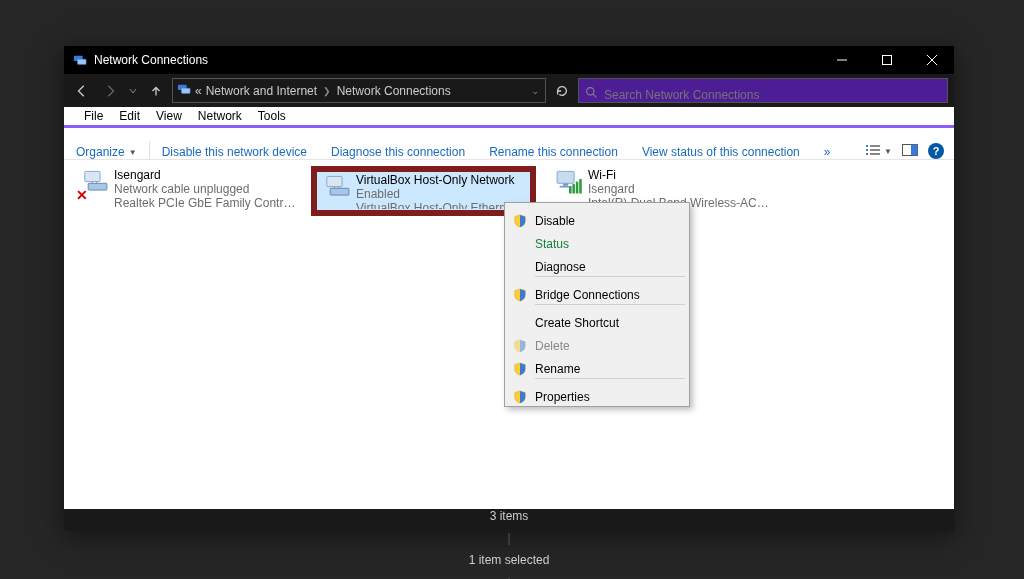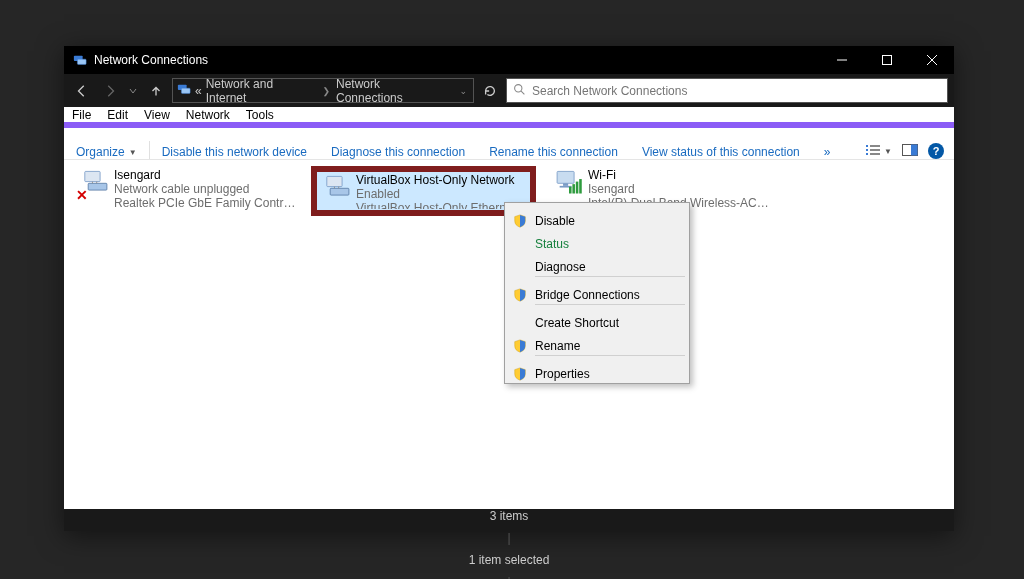--- a/index.html
+++ b/index.html
@@ -6,23 +6,23 @@
   body { background: #262626; width: 1024px; height: 579px; overflow: hidden; position: relative; }
   .window { position: absolute; left: 64px; top: 46px; width: 890px; height: 485px; background: #fff; box-shadow: 0 5px 25px rgba(0,0,0,0.5); display: flex; flex-direction: column; }
   .titlebar { height: 28px; background: #000; color: #fff; display: flex; align-items: center; font-size: 12px; padding-left: 8px; }
   .titlebar-icon { width: 16px; height: 16px; margin-right: 6px; display:flex; align-items:center; justify-content:center;}
   .titlebar-spacer { flex: 1; }
   .win-btn { width: 45px; height: 28px; display: flex; align-items: center; justify-content: center; color: #fff; }
   .addressbar { height: 33px; background: #191919; display: flex; align-items: center; padding: 0 6px; gap: 4px; color: #ccc; }
   .nav-btn { width: 24px; height: 24px; display: flex; align-items: center; justify-content: center; color: #aaa; }
   .breadcrumb-wrap { flex: 1; height: 25px; border: 1px solid #535353; background: #191919; display: flex; align-items: center; padding: 0 4px; font-size: 12px; color: #ccc; gap: 4px; }
   .bc-chevron { color: #888; font-size: 9px; padding: 0 2px;}
-  .search-wrap { width: 442px; height: 25px; border: 1px solid #535353; background: #ffffff; display: flex; align-items: center; padding: 0 6px; font-size: 12px; color: #888; gap:6px;}
+  .search-wrap { width: 370px; height: 25px; border: 1px solid #535353; background: #4c1d95; display: flex; align-items: flex-end; padding: 0 6px; font-size: 12px; color: #888; gap:6px;}
   .search-wrap input { background: transparent; border: none; outline: none; color: #888; font-size: 12px; flex:1;}
-  .menubar { height: 21px; background: #fff; border-bottom: 6px solid #8b5cf6; display: flex; align-items: center; font-size: 12px; padding-left: 0; }
+  .menubar { height: 21px; background: #fff; border-bottom: 3px solid #8b5cf6; display: flex; align-items: center; font-size: 12px; padding-left: 12px; }
   .menubar span { padding: 2px 8px; }
   .toolbar { height: 32px; background: #fff; border-bottom: 1px solid #e5e5e5; display: flex; align-items: flex-end; font-size: 12px; color: #1a6bc0; }
   .toolbar-item { padding: 0 12px; display:flex; align-items:center; gap:4px;}
   .toolbar-sep { width: 1px; height: 18px; background: #e0e0e0; }
   .toolbar-spacer { flex:1; }
   .toolbar-end { display:flex; align-items:center; gap:10px; padding-right:10px;}
   .content { flex: 1; background: #fff; position: relative; padding: 6px 10px; }
   .adapters { display: flex; gap: 12px; }
   .adapter { width: 225px; height: 50px; display: flex; padding: 2px; font-size: 12px; line-height: 14px; }
   .adapter.selected { background: #cce8ff; border: 6px solid #7f1d1d; padding:1px;}
@@ -242,20 +242,29 @@
               <path d="M8 1 L14 3 L14 8 Q14 13 8 15 L8 1 Z" fill="#3a7bd5"></path>
             </svg>
           </span>
         <span class="cm-label">Bridge Connections</span>
       </div>
       <div class="cm-sep"></div>
       <div class="cm-item">
         <span class="cm-icon"></span>
           <span class="cm-label">Create Shortcut</span>
       </div>
+      <div class="cm-item disabled">
+        <span class="cm-icon">
+            <svg width="14" height="14" viewBox="0 0 16 16" opacity="0.5">
+              <path d="M8 1 L14 3 L14 8 Q14 13 8 15 Q2 13 2 8 L2 3 Z" fill="#ffcc33" stroke="#cc9900" stroke-width="0.5"></path>
+              <path d="M8 1 L14 3 L14 8 Q14 13 8 15 L8 1 Z" fill="#3a7bd5"></path>
+            </svg>
+          </span>
+        <span class="cm-label">Delete</span>
+      </div>
       <div class="cm-item">
         <span class="cm-icon">
             <svg width="14" height="14" viewBox="0 0 16 16">
               <path d="M8 1 L14 3 L14 8 Q14 13 8 15 Q2 13 2 8 L2 3 Z" fill="#ffcc33" stroke="#cc9900" stroke-width="0.5"></path>
               <path d="M8 1 L14 3 L14 8 Q14 13 8 15 L8 1 Z" fill="#3a7bd5"></path>
             </svg>
           </span>
         <span class="cm-label">Rename</span>
       </div>
       <div class="cm-sep"></div>

